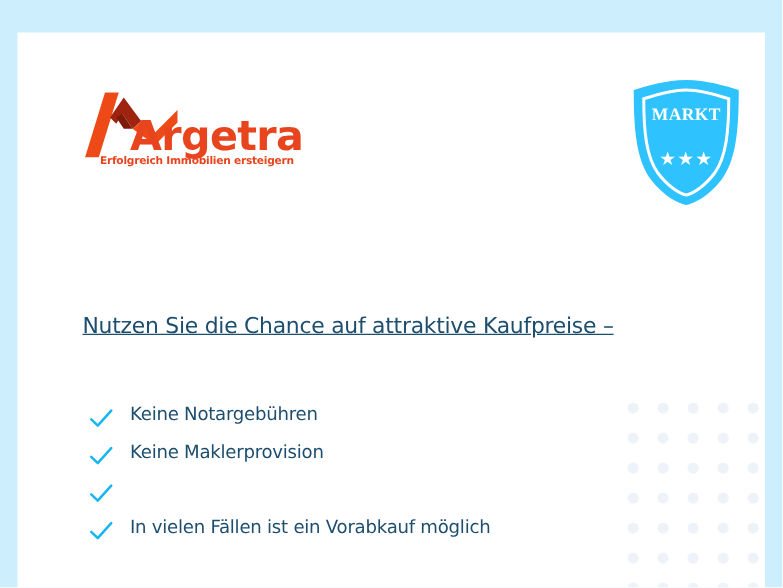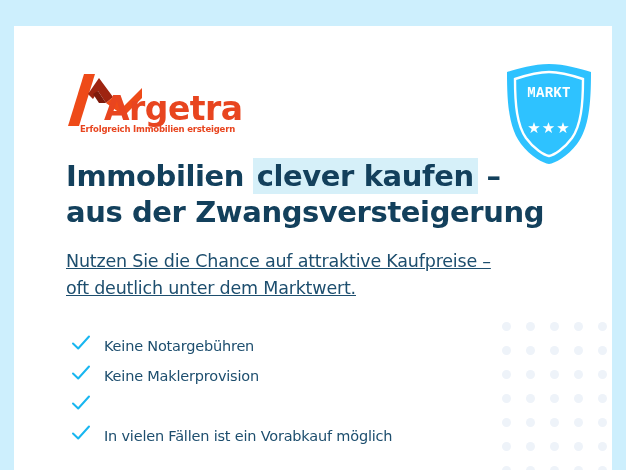--- a/index.html
+++ b/index.html
@@ -104,21 +104,21 @@
     top: 36px;
     width: 92px;
     height: 104px;
   }
   .badge-text {
     position: absolute;
     left: 0;
     width: 100%;
     text-align: center;
     color: #ffffff;
-    font-family: Liberation Mono, monospace;
+    font-family: Liberation Serif, serif;
     font-weight: bold;
     line-height: 1;
     letter-spacing: 0.3px;
   }
   #badge-line1 { top: 24px; font-size: 14px; }
   #badge-line2 { top: 40px; font-size: 13px; }
   #badge-stars {
     position: absolute;
     left: 0;
     top: 58px;
@@ -166,21 +166,21 @@
 
   
   #bullets {
     position: absolute;
     left: 56px;
     top: 298px;
     width: 460px;
   }
   .bullet-row {
     display: flex;
-    align-items: flex-end;
+    align-items: flex-start;
     height: 30px;
   }
   .check-icon {
     flex: 0 0 auto;
     width: 22px;
     height: 22px;
     margin-right: 12px;
   }
   .bullet-label {
     font-family: "DejaVu Sans", sans-serif;
@@ -250,28 +250,23 @@
 
     <div id="badge">
       <svg width="92" height="104" viewBox="0 0 92 104" style="position:absolute;left:0;top:0;">
         <path d="M46 2 C 62 2 78 7 88 10 C 88 42 86 66 74 82 C 64 95 52 101 46 102 C 40 101 28 95 18 82 C 6 66 4 42 4 10 C 14 7 30 2 46 2 Z" fill="#2ec2ff"></path>
         <path d="M46 10 C 59 10 71 14 80 17 C 80 43 78 63 69 76 C 61 87 51 93 46 94 C 41 93 31 87 23 76 C 14 63 12 43 12 17 C 21 14 33 10 46 10 Z" fill="none" stroke="#ffffff" stroke-width="2.4"></path>
       </svg>
       <div class="badge-text" id="badge-line1">MARKT</div>
       <div id="badge-stars">★★★</div>
     </div>
 
-    <div id="headline">
-      <span class="hl-line"><span>Immobilien </span><span class="hl-mark">clever kaufen</span><span> –</span></span>
-      <span class="hl-line">aus der Zwangsversteigerung</span>
-    </div>
 
     <div id="subhead">
       <span class="sub-line">Nutzen Sie die Chance auf attraktive Kaufpreise –</span>
-      <span class="sub-line">oft deutlich unter dem Marktwert.</span>
     </div>
 
     <div id="bullets">
         <div class="bullet-row">
           <svg class="check-icon" viewBox="0 0 22 22">
             <path d="M3 11.5 L8.2 16.5 L19 4.5" fill="none" stroke="#18b6f0" stroke-width="2" stroke-linecap="round" stroke-linejoin="round"></path>
           </svg>
           <span class="bullet-label">Keine Notargebühren</span>
         </div>
         <div class="bullet-row">

